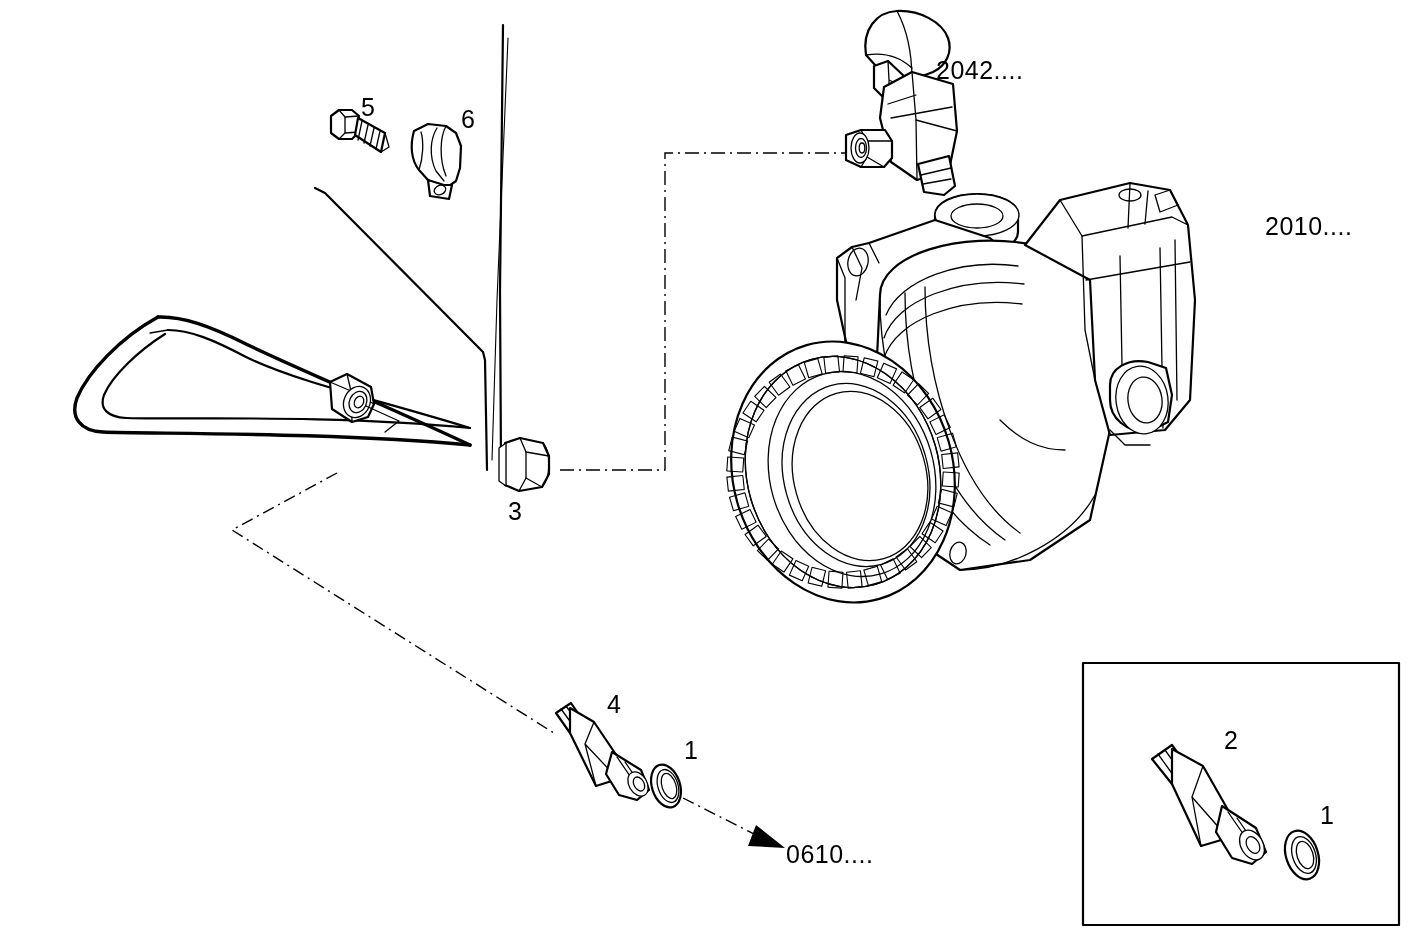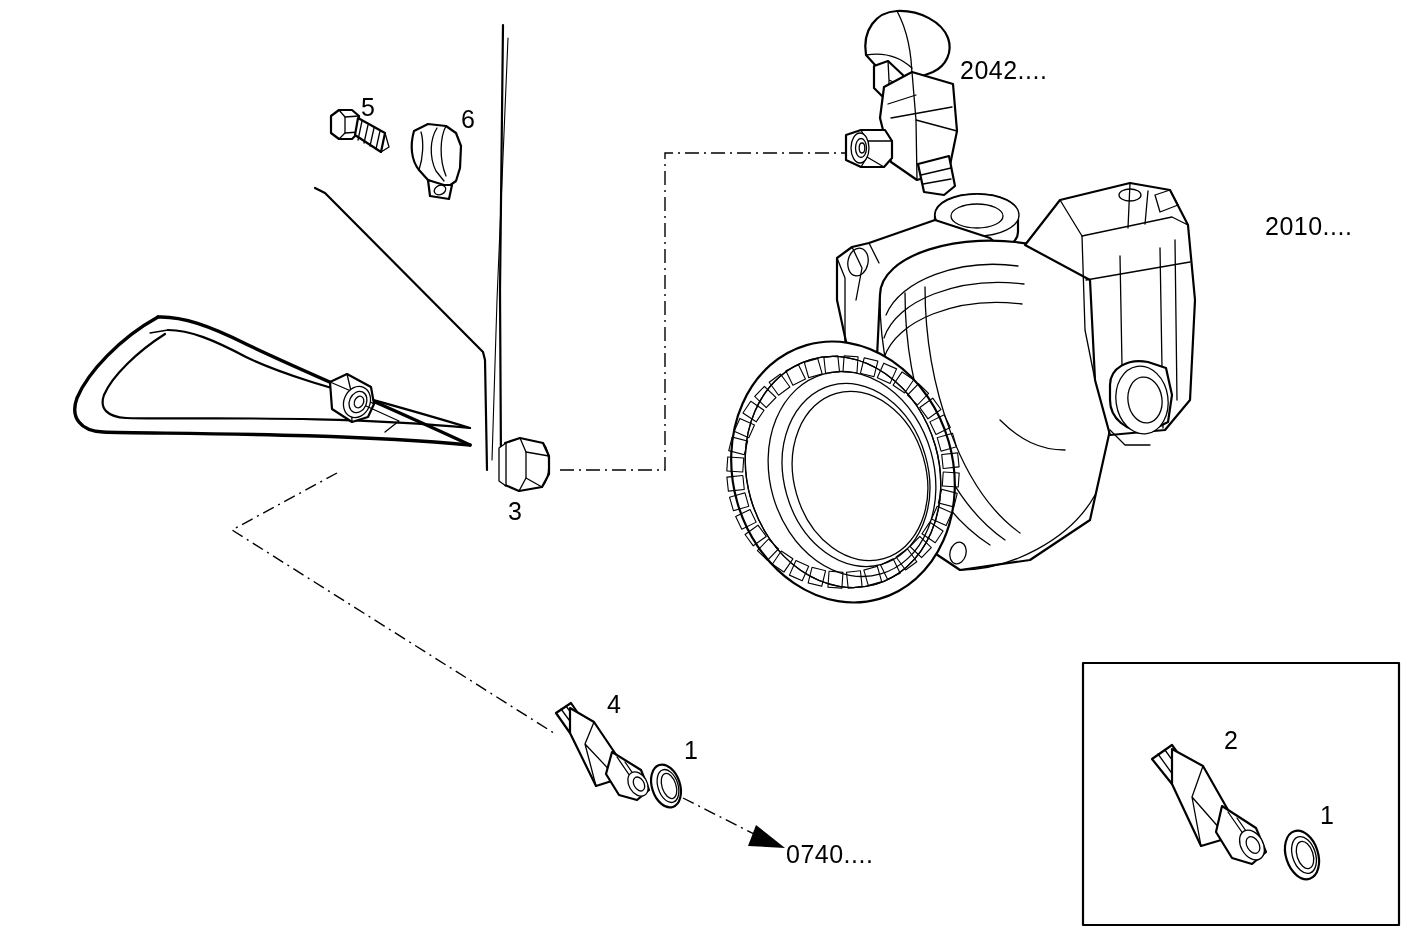--- a/index.html
+++ b/index.html
@@ -275,19 +275,19 @@
 <div class="lbl callout" style="left:607px;top:690px;">4</div>
 
 <div class="lbl callout" style="left:361px;top:93px;">5</div>
 
 <div class="lbl callout" style="left:461px;top:105px;">6</div>
 
 <div class="lbl callout" style="left:1224px;top:726px;">2</div>
 
 <div class="lbl callout" style="left:1320px;top:801px;">1</div>
 
-<div class="lbl group-ref" style="left:960px;top:56px;">2042....</div>
+<div class="lbl group-ref" style="left:936px;top:56px;">2042....</div>
 
 <div class="lbl group-ref" style="left:1265px;top:212px;">2010....</div>
 
-<div class="lbl group-ref" style="left:786px;top:840px;">0740....</div>
+<div class="lbl group-ref" style="left:786px;top:840px;">0610....</div>
 
 </div>
 
 </body></html>

